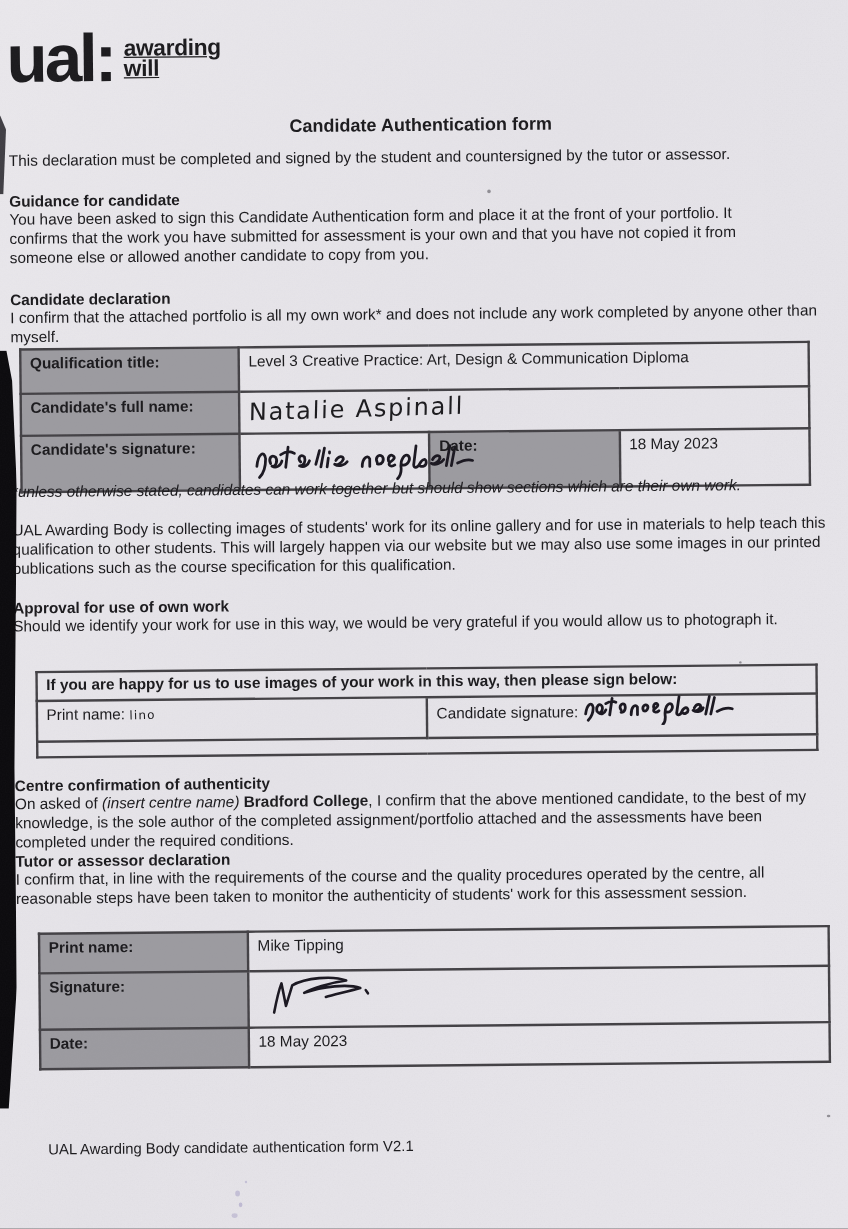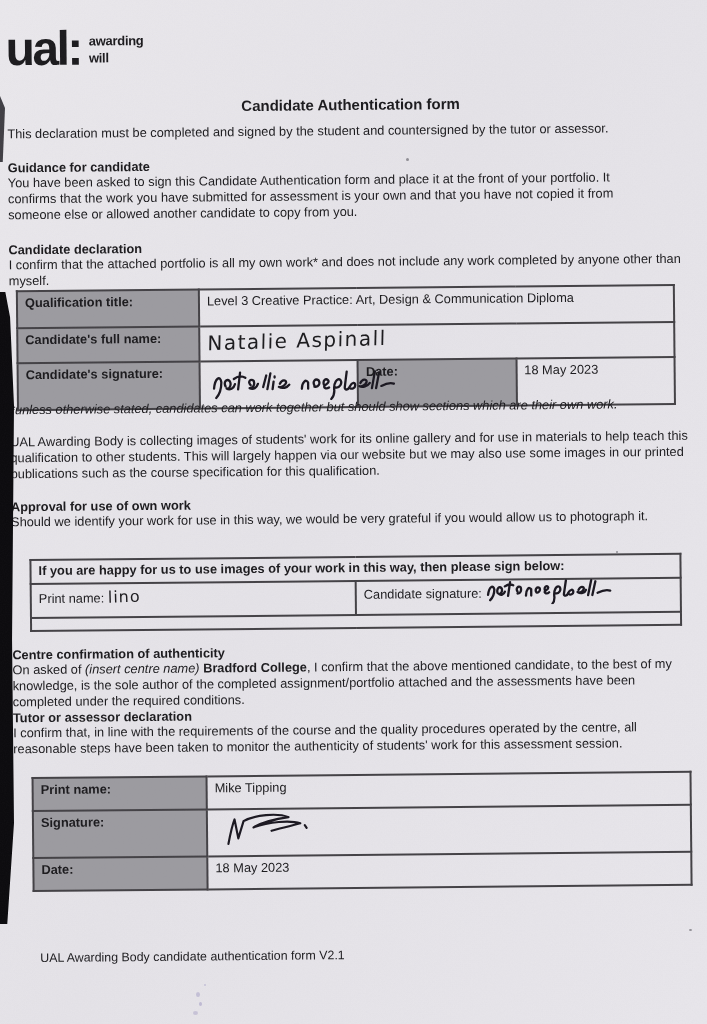--- a/index.html
+++ b/index.html
@@ -10,22 +10,22 @@
   }
   .sheet{position:absolute;inset:0;transform:rotate(-0.55deg);transform-origin:50% 40%;}
   .abs{position:absolute;}
   p{margin:0;font-size:12.8px;line-height:15.8px;}
   .bold{font-weight:bold;}
   .heading{font-weight:bold;font-size:12.8px;line-height:15.8px;}
   .italic{font-style:italic;}
 
   
   .logo{top:24px;left:9px;height:52px;}
-  .logo-mark{font-size:48px;font-weight:800;letter-spacing:-2.5px;line-height:44px;display:inline-block;}
-  .logo-sub{display:inline-block;vertical-align:top;margin:6px 0 0 8px;font-size:13px;font-weight:700;line-height:17px;letter-spacing:-0.3px;}
+  .logo-mark{font-size:56px;font-weight:800;letter-spacing:-2.5px;line-height:44px;display:inline-block;}
+  .logo-sub{display:inline-block;vertical-align:top;margin:6px 0 0 8px;font-size:19px;font-weight:700;line-height:17px;letter-spacing:-0.3px;text-decoration:underline;}
 
   .title{top:96px;left:0;width:100%;text-align:center;font-size:15px;font-weight:bold;}
   .intro{top:123px;left:10px;width:692px;}
 
   .guidance-h{top:157px;left:10px;}
   .guidance-b{top:172px;left:10px;width:648px;}
 
   .decl-h{top:239px;left:10px;}
   .decl-b{top:254px;left:10px;width:694px;}
 
@@ -60,21 +60,21 @@
   .approval-b{top:511px;left:10px;width:648px;}
   .centre-h{top:644px;left:10px;}
   .centre-b{top:659px;left:10px;width:660px;}
   .tutor-h{top:707px;left:10px;}
   .tutor-b{top:722px;left:10px;width:664px;}
   .footer{top:948px;left:35px;font-size:12.4px;}
 
   
   .hand{font-family:"DejaVu Sans",sans-serif;display:inline-block;}
   .hand-name{font-size:20px;letter-spacing:1.5px;transform:rotate(-1.2deg) skewX(-3deg);margin-top:-1px;}
-  .hand-small{font-size:16px;letter-spacing:1px;transform:rotate(-1deg);}
+  .hand-small{font-size:10px;letter-spacing:1px;transform:rotate(-1deg);}
   .sig{display:inline-block;}
   .sig path{fill:none;stroke:#1a1720;stroke-width:2.2;stroke-linecap:round;stroke-linejoin:round;}
   .sig-tutor path{stroke-width:2.4;}
   .sig-consent{vertical-align:middle;margin:-7px 0 0 1px;}
 
   
   .edge-top{left:0;top:96px;width:5px;height:66px;background:#15141a;opacity:.8;clip-path:polygon(0 0,100% 18%,55% 100%,0 100%);}
   .edge-main{left:0;top:292px;width:14px;height:632px;background:#0b0a0d;clip-path:polygon(0 0,38% 0,72% 4%,100% 18%,86% 55%,100% 84%,52% 100%,0 100%);}
   .speck{position:absolute;border-radius:50%;background:#4a4850;opacity:.55;}
   .smudge i{position:absolute;border-radius:50%;background:#7a6fae;display:block;}

